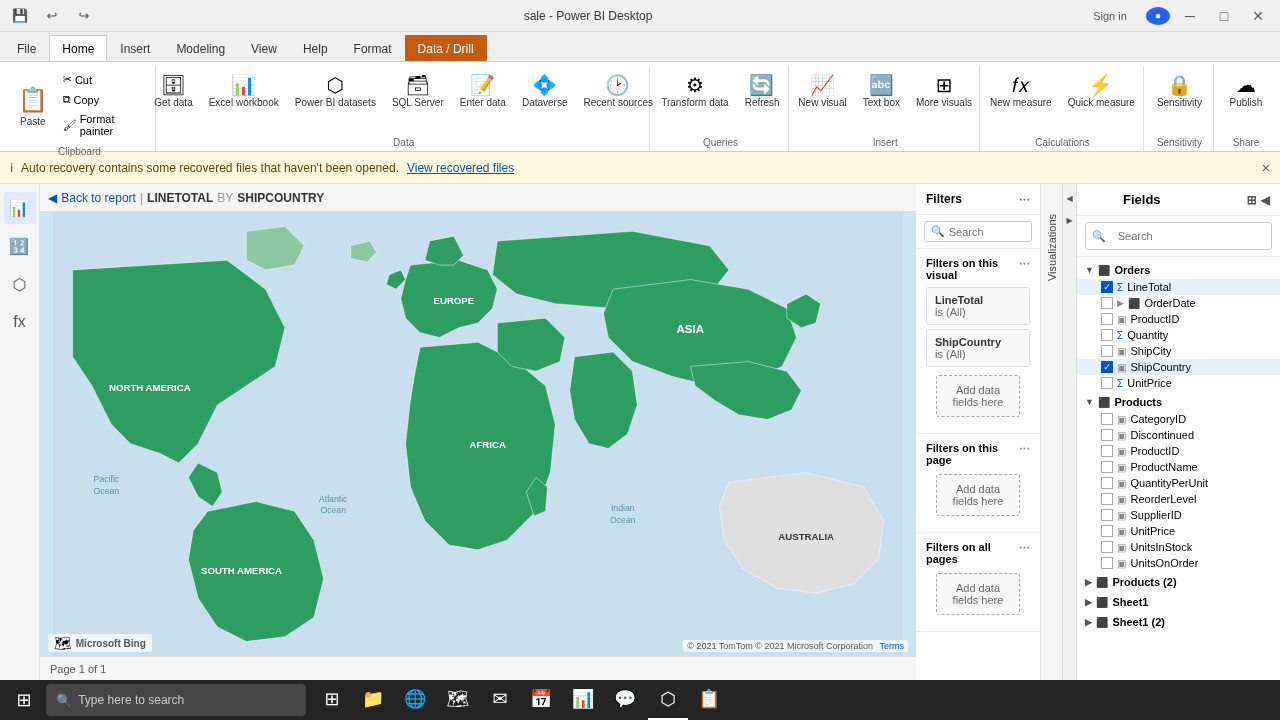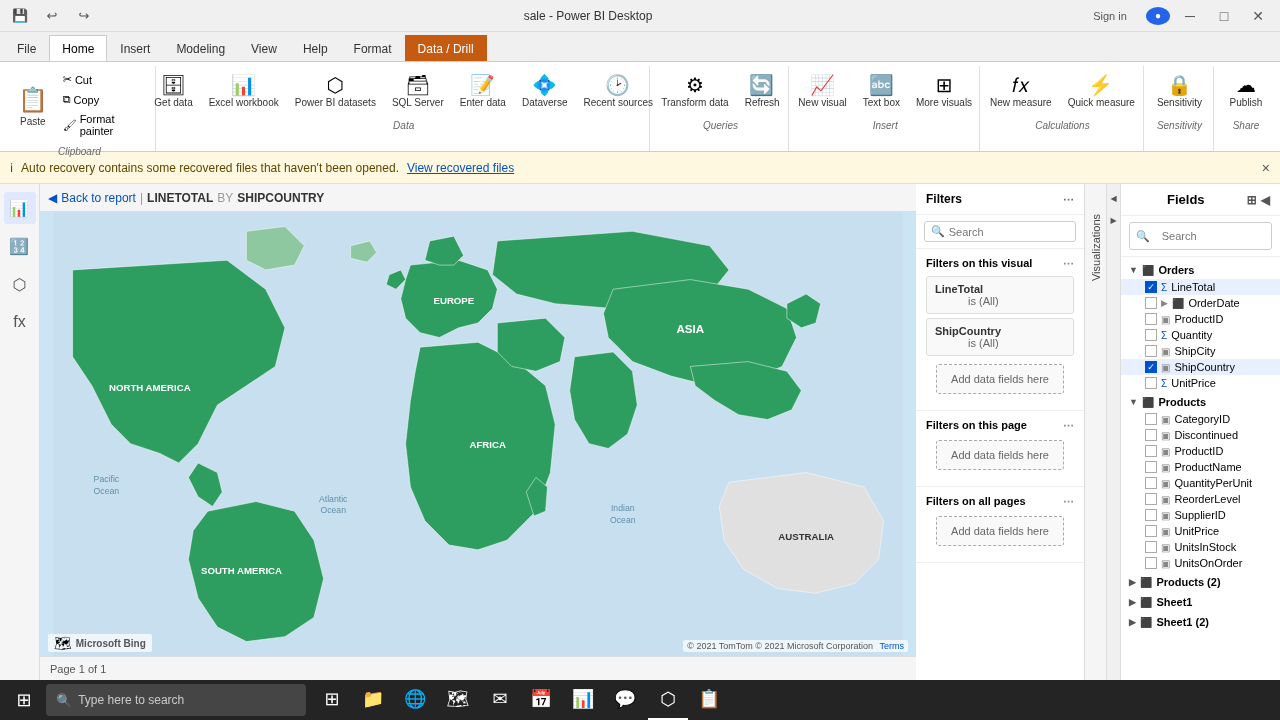--- a/index.html
+++ b/index.html
@@ -67,23 +67,22 @@
     .ribbon-group-inner {
       display: flex;
       align-items: flex-start;
       gap: 2px;
       flex: 1;
       padding: 4px 0;
     }
     .ribbon-group-label {
       font-size: 10px;
       color: #666;
-      padding-bottom: 20px;
+      padding-bottom: 3px;
       text-align: center;
-      font-style: italic;
     }
     .ribbon-btn {
       display: flex;
       flex-direction: column;
       align-items: center;
       justify-content: center;
       gap: 2px;
       padding: 4px 6px;
       cursor: pointer;
       border: 1px solid transparent;
@@ -247,21 +246,21 @@
     }
     .filter-card {
       background: #f9f9f9;
       border: 1px solid #ddd;
       border-radius: 3px;
       padding: 6px 8px;
       margin-bottom: 4px;
       font-size: 11px;
     }
     .filter-card-title { font-weight: 600; color: #333; }
-    .filter-card-value { color: #666; margin-left: 33px; }
+    .filter-card-value { color: #666; }
     .add-data-btn {
       margin: 8px 10px;
       padding: 8px;
       border: 1px dashed #aaa;
       border-radius: 3px;
       text-align: center;
       font-size: 11px;
       color: #666;
       cursor: pointer;
       background: #f9f9f9;
@@ -652,21 +651,21 @@
       </div>
     </div>
 
     <div class="status-bar">
       <span>Page 1 of 1</span>
     </div>
   </div>
 
   <div style="display:flex;width:364px;height:100%;">
 
-    <div class="filter-panel" style="width:169px;border-right:1px solid #ddd;">
+    <div class="filter-panel" style="width:125px;border-right:1px solid #ddd;">
       <div class="filter-panel-header">
         <span style="font-size:12px;font-weight:600;">Filters</span>
         <div style="display:flex;gap:4px;">
           <span style="cursor:pointer;color:#666;">⋯</span>
         </div>
       </div>
 
       <div style="padding:6px 8px;border-bottom:1px solid #eee;">
         <div style="display:flex;align-items:center;border:1px solid #ccc;border-radius:3px;padding:3px 6px;gap:4px;background:#fff;">
           <span style="color:#888;font-size:11px;">🔍</span>

